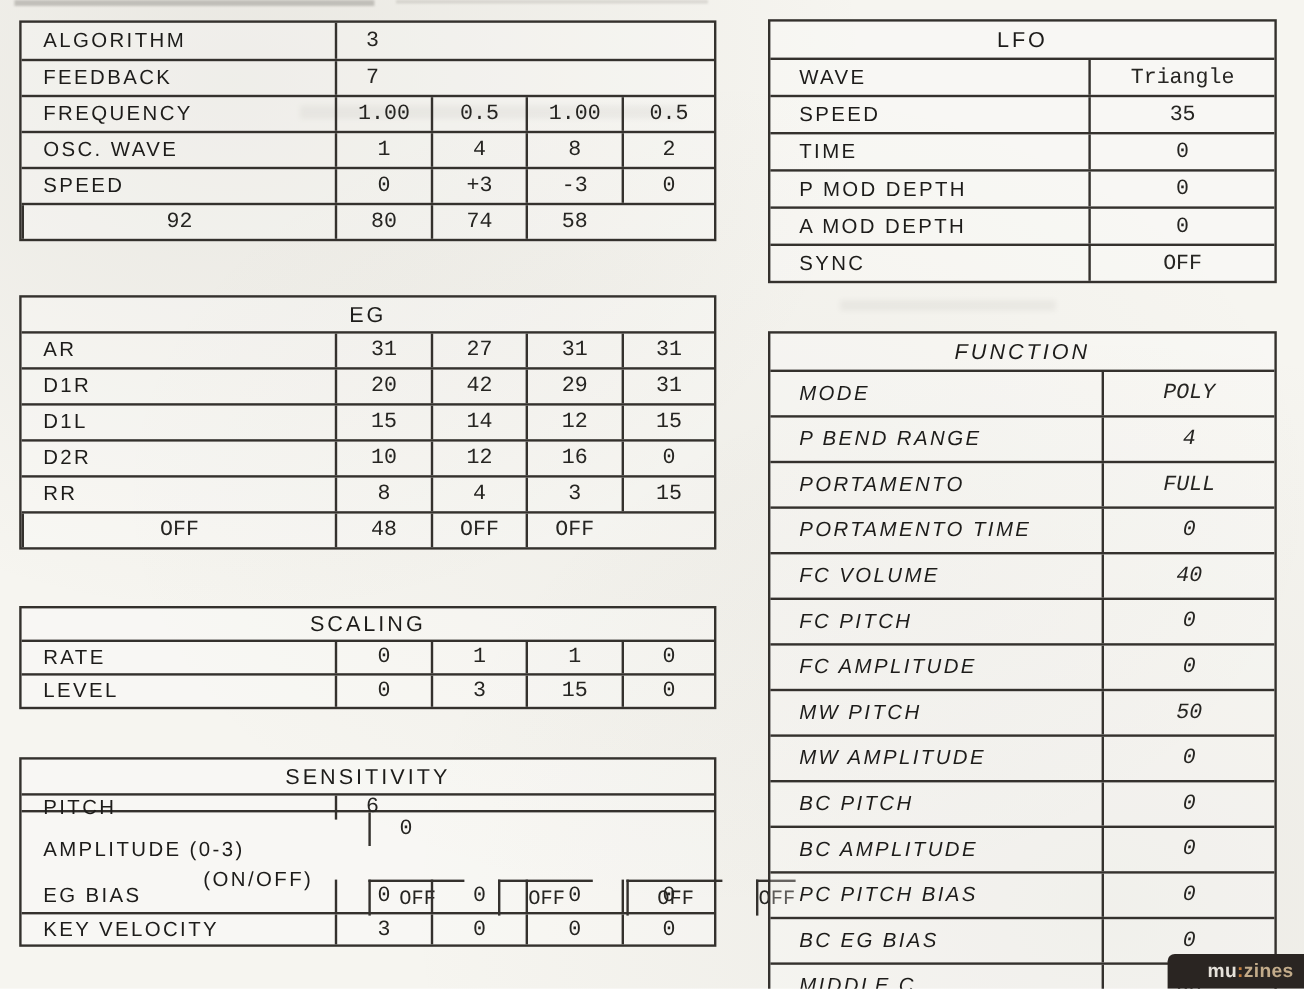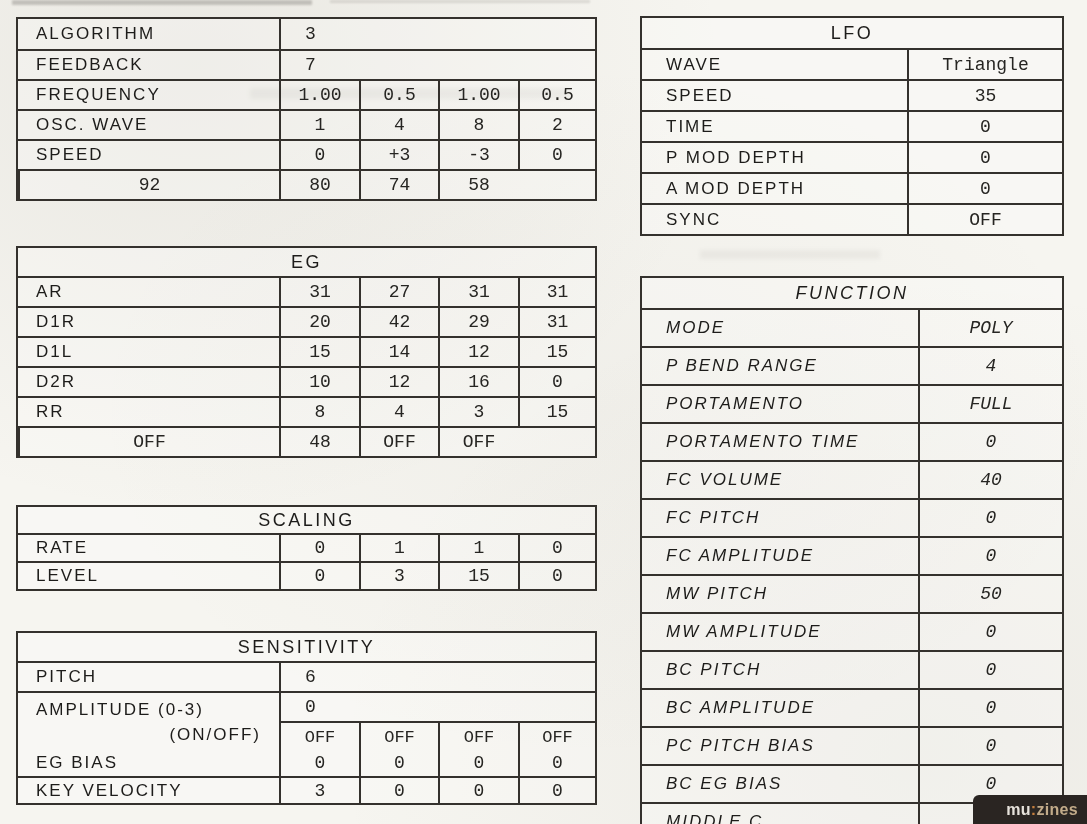--- a/index.html
+++ b/index.html
@@ -40,21 +40,21 @@
   .val{display:flex;align-items:center;justify-content:center;border-left:2px solid var(--line);
        font-family:"Liberation Mono", monospace;font-size:18px;color:var(--value-ink);}
   .vspan{grid-column:2 / -1;display:flex;align-items:center;padding-left:24px;
          border-left:2px solid var(--line);
          font-family:"Liberation Mono", monospace;font-size:18px;color:var(--value-ink);}
 
   
   .t-op .trow{height:30px;}
   .t-eg .thead{height:28px;} .t-eg .trow{height:30px;}
   .t-sc .thead{height:26px;} .t-sc .trow{height:28px;}
-  .t-se .thead{height:28px;} .t-se .trow{height:27px;} .t-se .trow.pitch{height:30px;}
+  .t-se .thead{height:28px;} .t-se .trow{height:27px;} .t-se .trow.pitch{height:14px;}
 
   
   .amp-row{display:grid;grid-template-columns:261px 80px 79px 80px 1fr;grid-template-rows:28px 30px;height:58px;}
   .amp-label{grid-row:1/3;grid-column:1;display:flex;flex-direction:column;justify-content:center;
              font-size:17px;letter-spacing:2px;line-height:25px;}
   .amp-l1{padding-left:18px;white-space:nowrap;}
   .amp-l2{text-align:right;padding-right:18px;white-space:nowrap;}
   .amp-span{grid-row:1;grid-column:2/-1;display:flex;align-items:center;padding-left:24px;
             border-left:2px solid var(--line);font-family:"Liberation Mono", monospace;font-size:18px;color:var(--value-ink);}
   .amp-off{grid-row:2;display:flex;align-items:center;justify-content:center;
@@ -184,21 +184,21 @@
       <div class="val">0</div>
     </div>
   </div>
 
   <div class="tbl lt t-se" style="top:631px;">
     <div class="thead">SENSITIVITY</div>
     <div class="trow pitch">
       <div class="lbl">PITCH</div>
       <div class="vspan">6</div>
     </div>
-    <div class="amp-row" style="border-top:2px solid var(--line);">
+    <div class="amp-row" style="border-top:2px solid var(--line);gap:28px;">
       <div class="amp-label">
         <div class="amp-l1">AMPLITUDE (0-3)</div>
         <div class="amp-l2">(ON/OFF)</div>
       </div>
       <div class="amp-span">0</div>
       <div class="amp-off">OFF</div>
       <div class="amp-off">OFF</div>
       <div class="amp-off">OFF</div>
       <div class="amp-off">OFF</div>
     </div>

